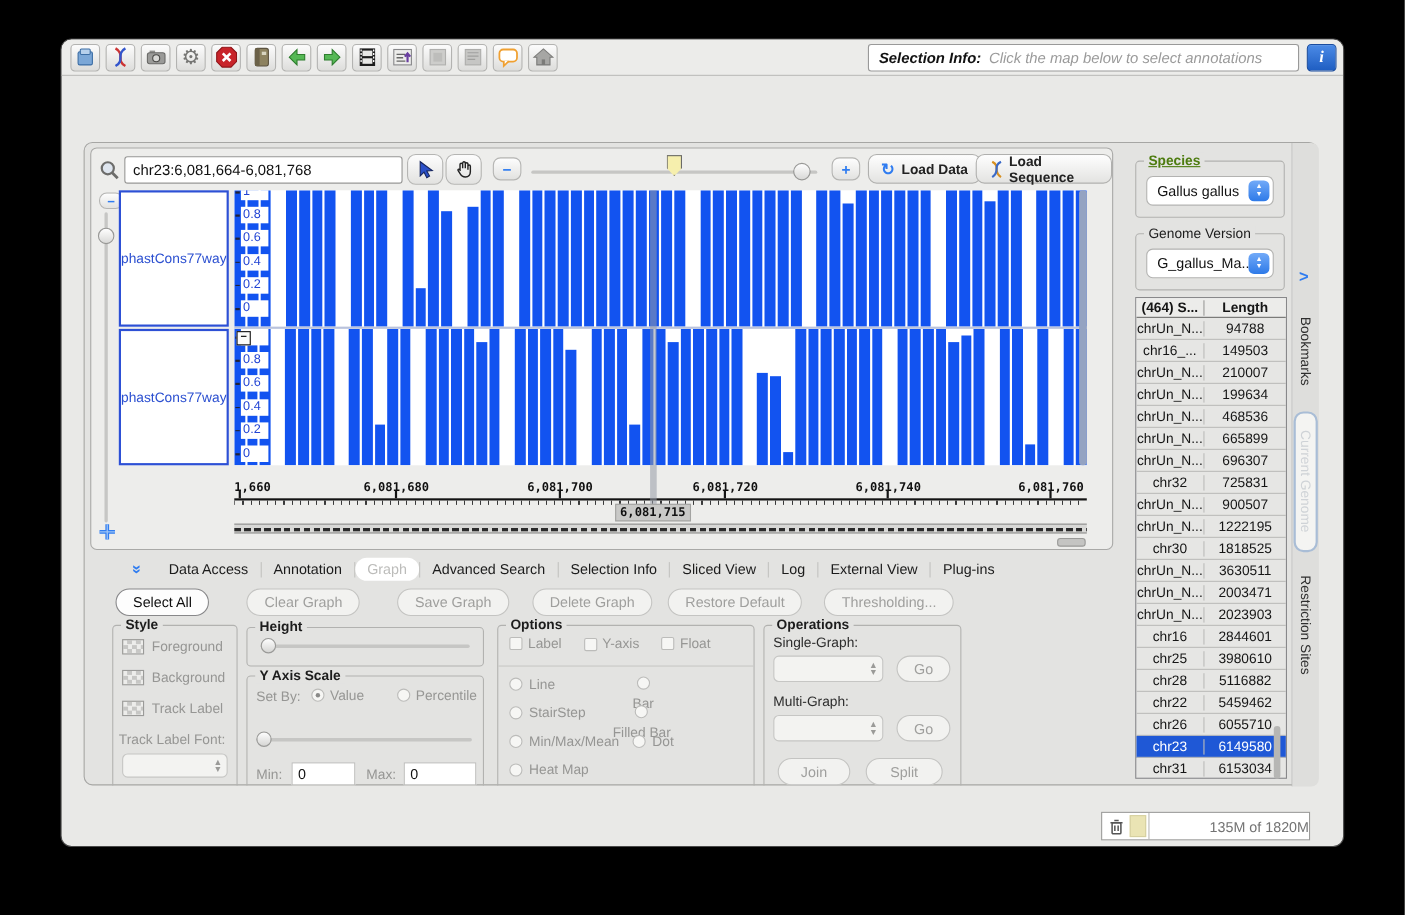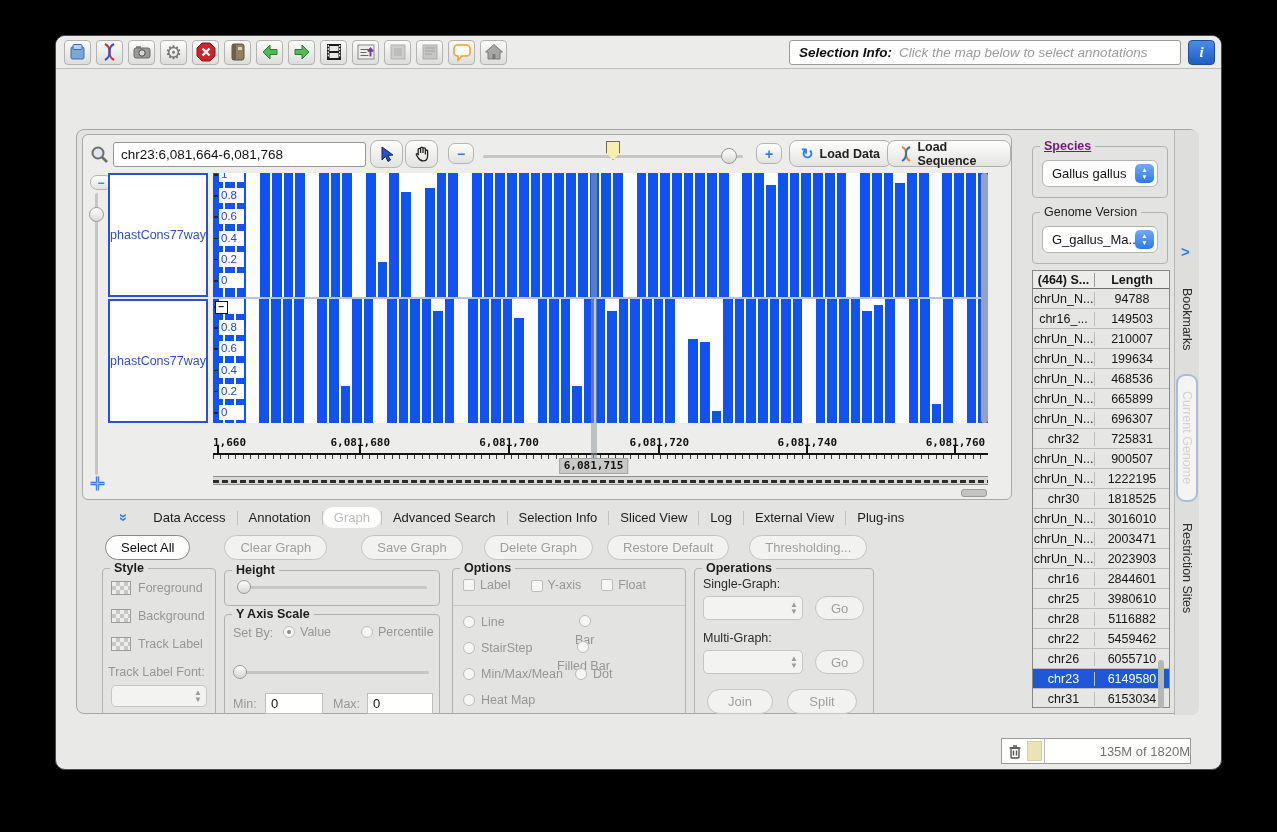--- a/index.html
+++ b/index.html
@@ -83,21 +83,21 @@
              font:bold 11px "DejaVu Sans Mono",monospace;color:#111;padding:0 4px;line-height:14px}
   .seqstrip{position:absolute;left:130px;top:341px;width:775px;height:9px;background:#d8d8d6;
             border-top:1px solid #8e8e8c;border-bottom:1px solid #8e8e8c}
   .seqstrip::after{content:"";position:absolute;left:0;top:3px;width:100%;height:2.5px;
             background:repeating-linear-gradient(90deg,#2b2b2b 0 6px,transparent 6px 9px)}
   .minisb{position:absolute;left:878px;top:354px;width:26px;height:8px;background:#c4c4c2;border:1px solid #9a9a98;border-radius:3px}
   
   .sidebar{position:absolute;left:950px;top:0;width:146px;height:585px}
   .group{position:absolute;border:1px solid #b2b2b0;border-radius:4px}
   .legend{position:absolute;top:-8px;left:7px;background:#e3e3e1;padding:0 4px;font-size:12.5px;color:#1c1c1c;white-space:nowrap}
-  .legend.link{color:#701a75;font-weight:bold;text-decoration:underline}
+  .legend.link{color:#4d7c0f;font-weight:bold;text-decoration:underline}
   .combo{position:absolute;left:9px;top:13px;width:116px;height:27px;background:#fff;border:1px solid #b3b3b1;
          border-radius:6px;font-size:13px;color:#111;display:flex;align-items:center;padding-left:9px;white-space:nowrap;overflow:hidden}
   .stepper{position:absolute;right:3px;top:3px;width:19px;height:19px;border-radius:5px;
            background:linear-gradient(#72aaf8,#2e7ae8);color:#fff;font-size:6.5px;line-height:6.5px;
            display:flex;flex-direction:column;align-items:center;justify-content:center}
   .chromtable{position:absolute;left:5px;top:140px;width:138px;height:438px;border:1px solid #88888a;
               background:#e6e6e4;overflow:hidden;font-size:12.5px;color:#151515}
   .throw{display:flex;height:18px;font-weight:bold;background:#ececea;border-bottom:1px solid #6f6f6d;align-items:center;text-align:center}
   .th1{width:62px;border-right:1px solid #9a9a98}.th2{flex:1}
   .trow{display:flex;height:20px;border-bottom:1px solid #bcbcba;align-items:center;text-align:center}
@@ -736,21 +736,21 @@
             <div class="trow">
               <div class="tc1">chrUn_N...</div>
               <div class="tc2">1222195</div>
             </div>
             <div class="trow">
               <div class="tc1">chr30</div>
               <div class="tc2">1818525</div>
             </div>
             <div class="trow">
               <div class="tc1">chrUn_N...</div>
-              <div class="tc2">3016010</div>
+              <div class="tc2">3630511</div>
             </div>
             <div class="trow">
               <div class="tc1">chrUn_N...</div>
               <div class="tc2">2003471</div>
             </div>
             <div class="trow">
               <div class="tc1">chrUn_N...</div>
               <div class="tc2">2023903</div>
             </div>
             <div class="trow">

